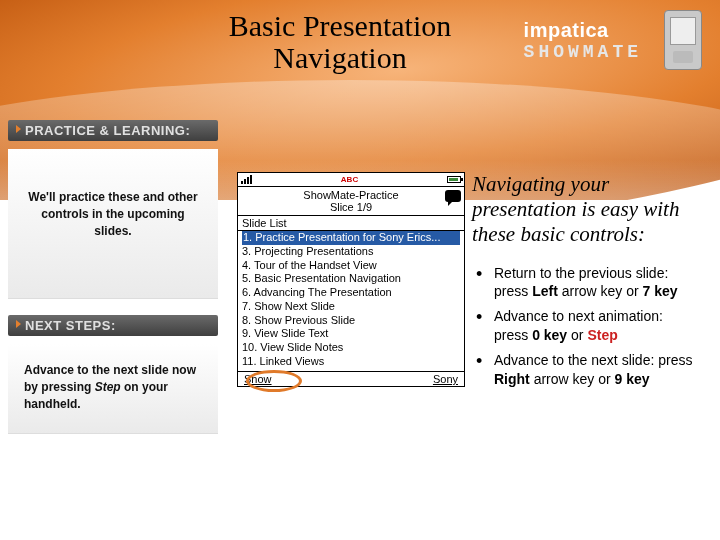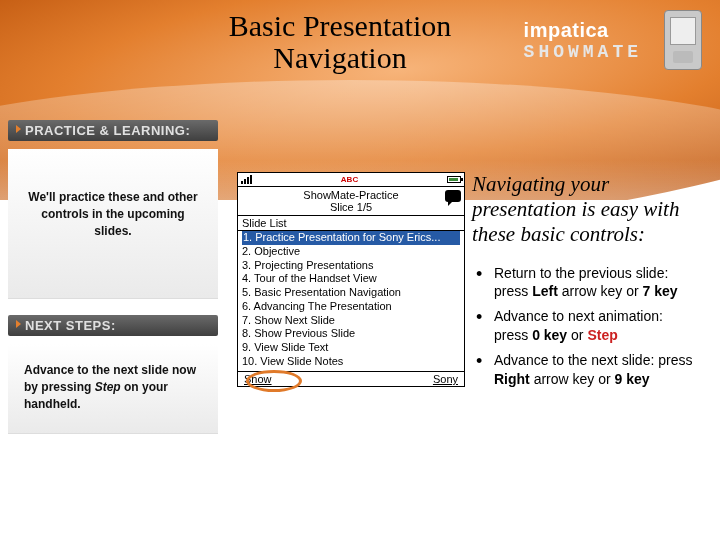--- a/index.html
+++ b/index.html
@@ -327,35 +327,35 @@
         <span></span>
         <span></span>
       </div>
     <span class="op">ABC</span>
     <div class="batt">
         <div class="batt-fill"></div>
       </div>
   </div>
   <div class="phone-titlebar">
     <div>ShowMate-Practice</div>
-    <div class="sub">Slice 1/5</div>
+    <div class="sub">Slice 1/9</div>
     <div class="phone-speech"></div>
   </div>
   <div class="phone-section">Slide List</div>
   <div class="phone-list" id="phone-list">
       <span class="hl">1. Practice Presentation for Sony Erics...</span>
-      <div>2. Objective</div>
       <div>3. Projecting Presentations</div>
       <div>4. Tour of the Handset View</div>
       <div>5. Basic Presentation Navigation</div>
       <div>6. Advancing The Presentation</div>
       <div>7. Show Next Slide</div>
       <div>8. Show Previous Slide</div>
       <div>9. View Slide Text</div>
       <div>10. View Slide Notes</div>
+      <div>11. Linked Views</div>
     </div>
   <div class="phone-softkeys">
     <span>Show</span>
     <span>Sony</span>
   </div>
   <div class="highlight-ring"></div>
 </div>
 
 <div class="rightcol">
   <div class="intro">Navigating your presentation is easy with these basic controls:</div>

